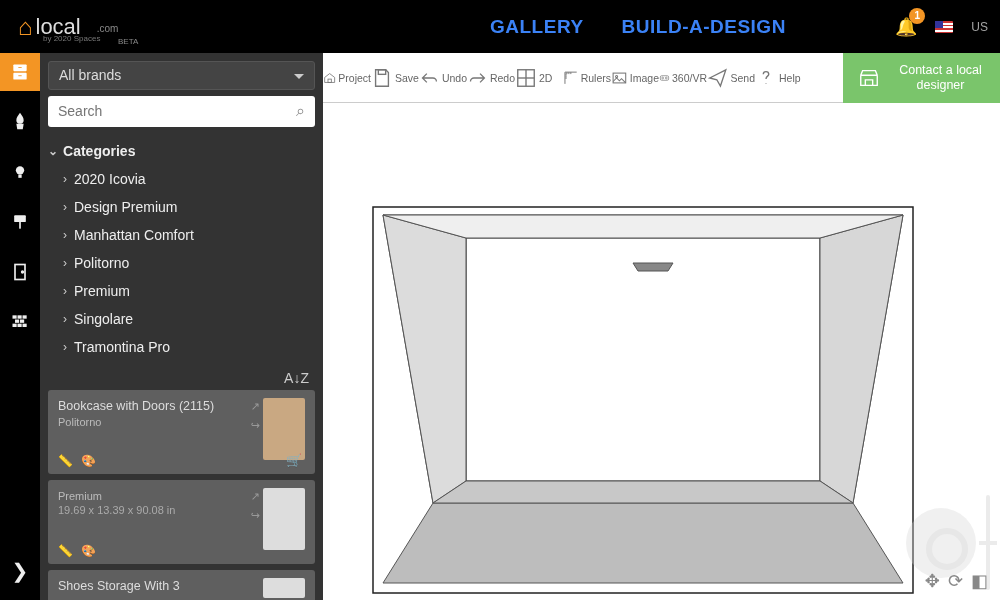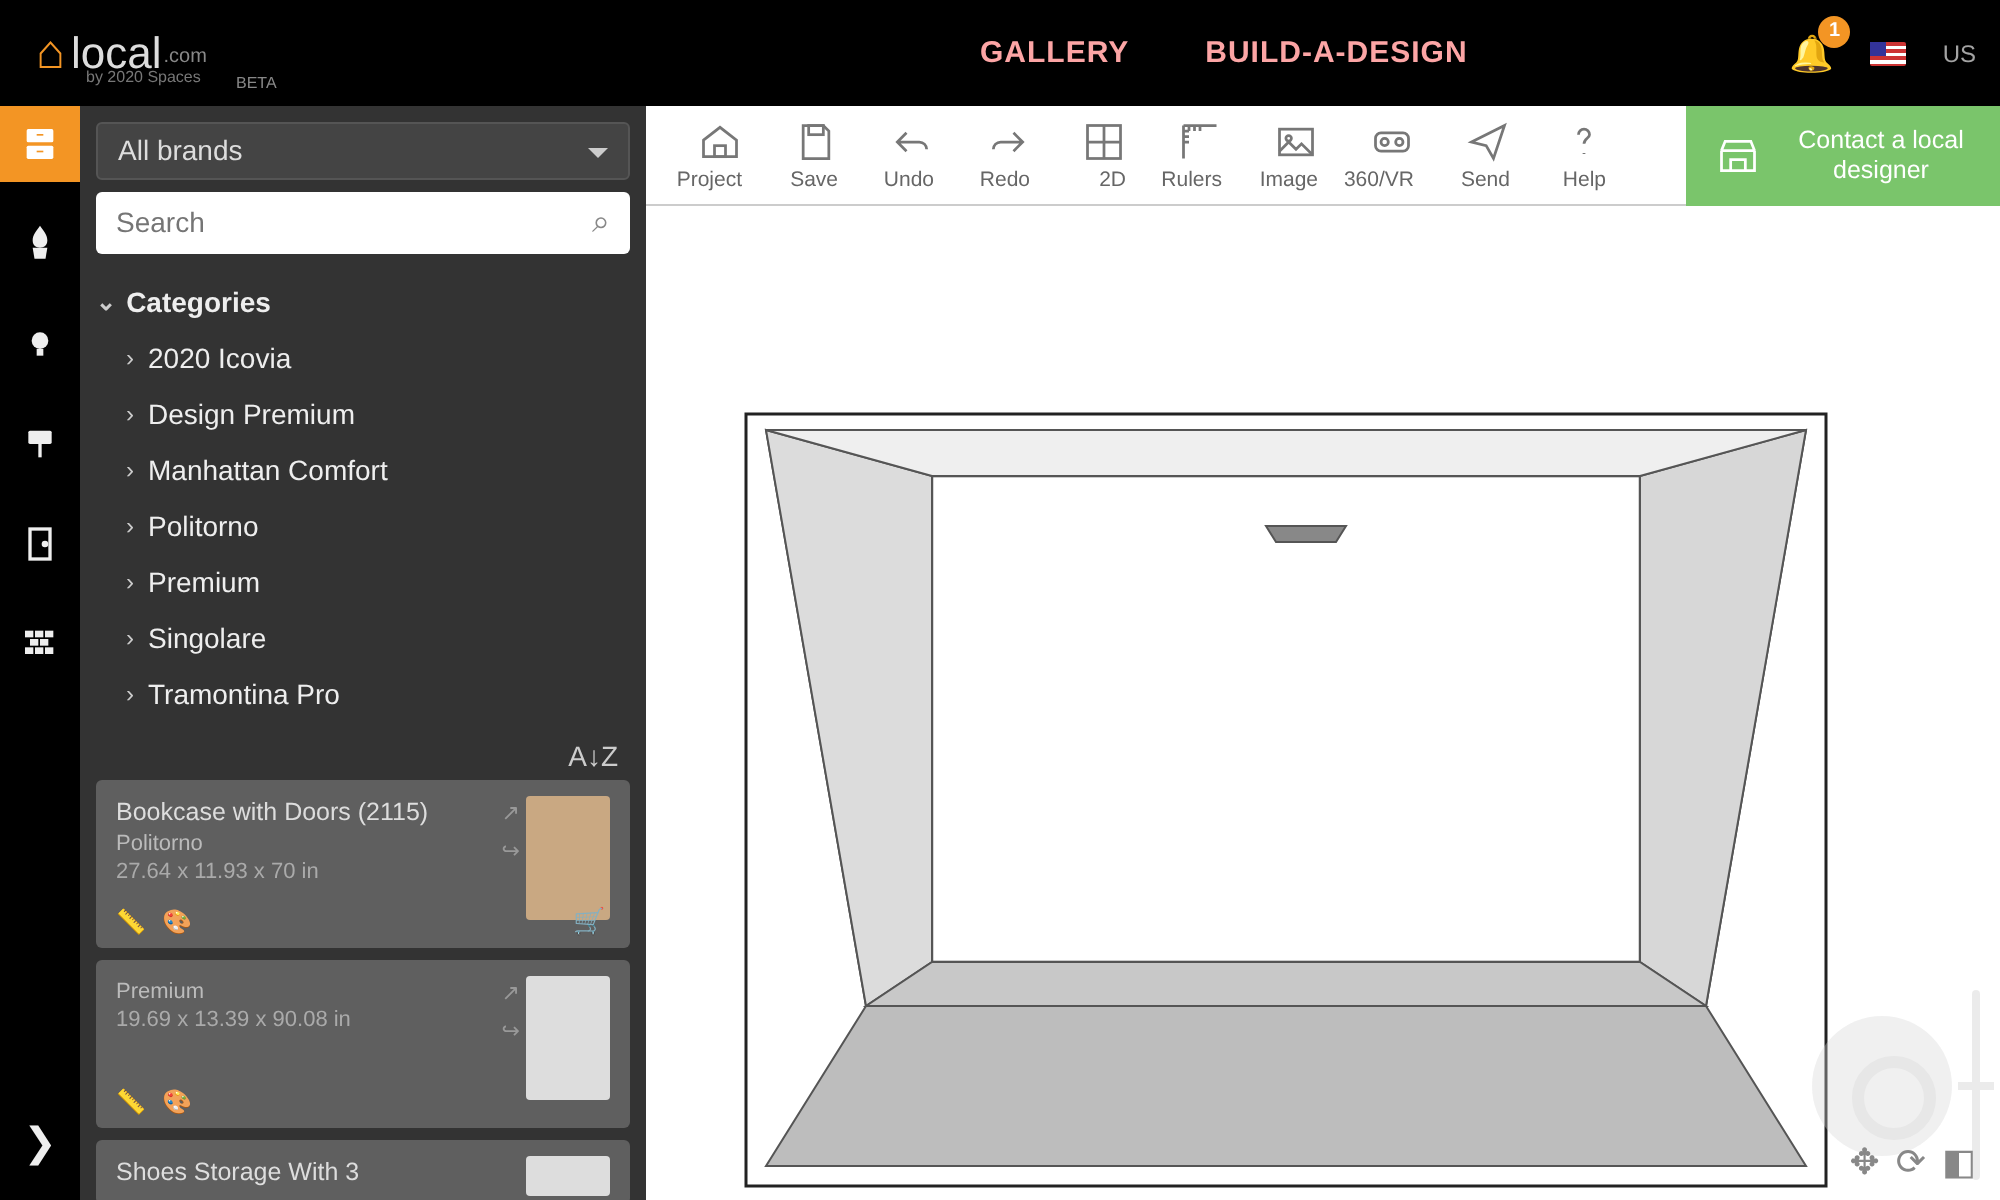--- a/index.html
+++ b/index.html
@@ -1,25 +1,25 @@
 <!DOCTYPE html>
 <html><head>
 <meta charset="utf-8">
 <style>
 *{box-sizing:border-box;margin:0;padding:0;font-family:Arial,Helvetica,sans-serif}
 body{width:1000px;height:600px;overflow:hidden;background:#fff}
 .header{height:53px;background:#000;display:flex;align-items:center;color:#ccc;position:relative}
 .logo{display:flex;align-items:center;padding-left:18px}
 .logo-house{color:#f39524;font-size:24px;margin-right:3px}
 .logo-text{color:#ddd;font-size:22px;font-weight:500}
-.logo-com{color:#888;font-size:10px;margin-left:1px;margin-top:3px}
+.logo-com{color:#888;font-size:10px;margin-left:16px;margin-top:3px}
 .logo-sub{color:#777;font-size:8px;position:absolute;top:34px;left:43px}
 .logo-beta{color:#888;font-size:8px;position:absolute;top:37px;left:118px}
 .nav-links{position:absolute;left:490px;display:flex;gap:38px}
-.nav-links a{color:#fca5a5;font-size:15px;font-weight:600;letter-spacing:.5px}
+.nav-links a{color:#3b82f6;font-size:19px;font-weight:600;letter-spacing:.5px}
 .header-right{position:absolute;right:12px;display:flex;align-items:center;gap:18px}
 .bell{position:relative;color:#888;font-size:18px}
 .badge{position:absolute;top:-8px;right:-8px;background:#f39524;color:#fff;width:16px;height:16px;border-radius:50%;font-size:10px;font-weight:700;display:flex;align-items:center;justify-content:center}
 .flag{width:18px;height:12px;background:linear-gradient(#c33 0 15%,#fff 15% 30%,#c33 30% 45%,#fff 45% 60%,#c33 60% 75%,#fff 75% 90%,#c33 90%);position:relative;border-radius:1px}
 .flag::before{content:"";position:absolute;width:8px;height:7px;background:#339;top:0;left:0}
 .main{display:flex;height:547px}
 .icon-rail{width:40px;background:#000;display:flex;flex-direction:column;align-items:center;position:relative}
 .rail-icon{width:40px;height:38px;display:flex;align-items:center;justify-content:center;color:#eee;font-size:20px;cursor:pointer}
 .rail-icon.active{background:#f39524;color:#fff}
 .rail-expand{position:absolute;bottom:10px;color:#eee;font-size:20px}
@@ -39,21 +39,21 @@
 .product-title{font-size:12.5px;line-height:1.3;padding-right:27px}
 .product-brand{font-size:11px;color:#bbb;margin-top:2px}
 .product-dim{font-size:11px;color:#aaa;margin-top:2px}
 .product-thumb{position:absolute;right:10px;top:8px;width:42px;height:62px;background:#c9a882;border-radius:2px}
 .product-thumb.white{background:#ddd}
 .product-icons{position:absolute;right:55px;top:10px;display:flex;flex-direction:column;gap:6px;color:#999;font-size:11px}
 .product-tools{position:absolute;bottom:6px;left:10px;display:flex;gap:8px;color:#999;font-size:12px}
 .cart-icon{position:absolute;bottom:6px;right:12px;color:#6c6;font-size:13px}
 .canvas-area{flex:1;position:relative;background:#fff}
 .toolbar{height:50px;display:flex;align-items:center;border-bottom:1px solid #ccc;background:#fff}
-.tool{width:48px;display:flex;flex-direction:column;align-items:flex-end;gap:2px;cursor:pointer}
+.tool{width:48px;display:flex;flex-direction:row;align-items:center;gap:2px;cursor:pointer}
 .tool svg{width:22px;height:22px;stroke:#777;fill:none;stroke-width:1.5}
 .tool-label{font-size:10.5px;color:#666}
 .contact{background:#7ac56b;color:#fff;height:50px;display:flex;align-items:center;padding:0 12px;font-size:12.5px;gap:10px;margin-left:auto}
 .store-icon{width:28px;height:22px}
 .canvas{position:absolute;top:50px;left:0;right:0;bottom:0}
 .view-ctrl{position:absolute;right:10px;bottom:10px;display:flex;align-items:center;gap:10px;opacity:.35}
 .circle-ctrl{width:70px;height:70px;border-radius:50%;background:#d5d5d5;position:relative}
 .circle-ctrl::before{content:"";position:absolute;top:20px;left:20px;width:30px;height:30px;border:6px solid #bbb;border-radius:50%}
 .slider{width:4px;height:95px;background:#c8c8c8;border-radius:2px;position:relative}
 .slider::before{content:"";position:absolute;width:18px;height:4px;background:#c8c8c8;left:-7px;top:46px}
@@ -173,21 +173,20 @@
           <span>Tramontina Pro</span>
         </div>
     </div>
     <div class="sort-row">
         <span>A↓Z</span>
       </div>
     <div class="products">
       <div class="product">
         <div class="product-title">Bookcase with Doors (2115)</div>
         <div class="product-brand">Politorno</div>
-        <div class="product-dim">27.64 x 11.93 x 70 in</div>
         <div class="product-thumb"></div>
         <div class="product-icons">
             <span>↗</span>
             <span>↪</span>
           </div>
         <div class="product-tools">
             <span>📏</span>
             <span>🎨</span>
           </div>
         <span class="cart-icon">🛒</span>

